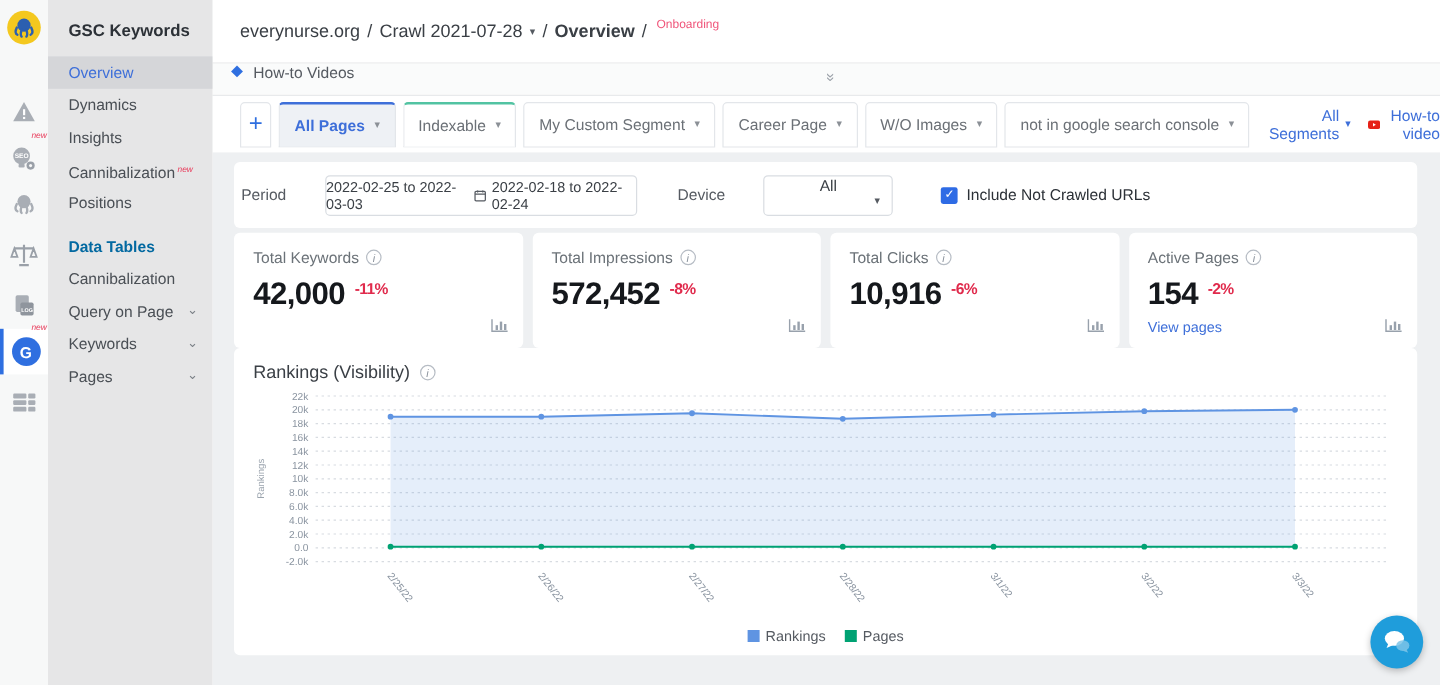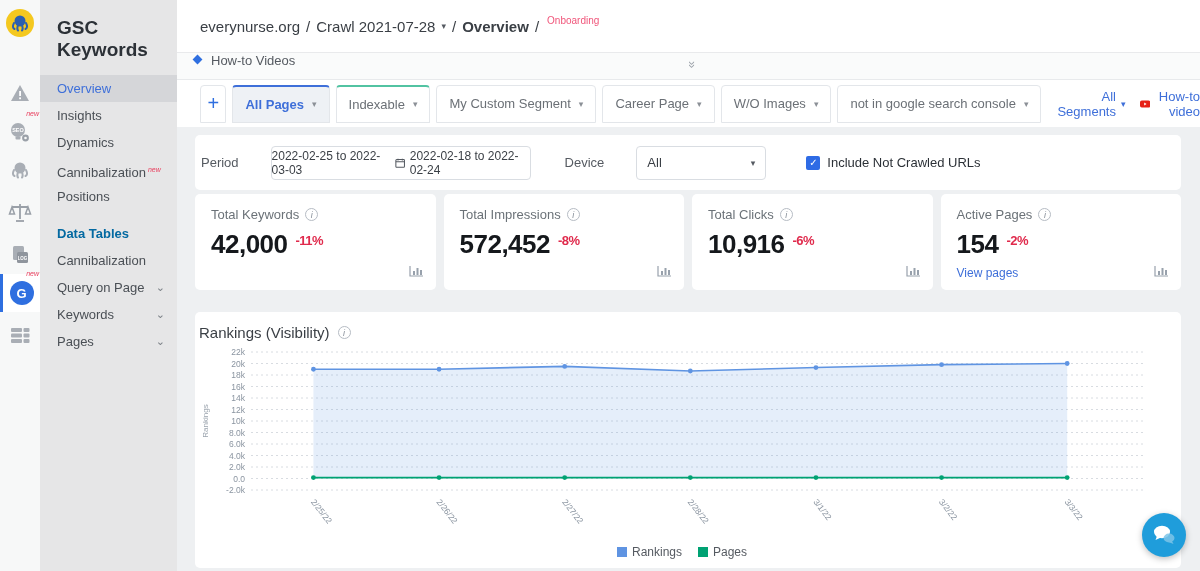--- a/index.html
+++ b/index.html
@@ -10,21 +10,21 @@
   
   .rail { position:absolute; left:0; top:0; width:40px; height:571px; background:#f7f8f8; z-index:3; }
   .rail-item { position:absolute; left:0; width:40px; height:38px; display:flex; align-items:center; justify-content:center; }
   .rail-item.active { background:#fff; border-left:3px solid #2f6fe0; }
   .rail-badge { position:absolute; top:-4px; right:1px; font-size:7px; color:#e8405f; font-style:italic; }
   .logo-circle { width:28px; height:28px; border-radius:50%; background:#f4c81f; display:flex; align-items:center; justify-content:center; }
   .g-circle { width:24px; height:24px; border-radius:50%; background:#2f6fe0; color:#fff; font-weight:bold; font-size:13px; display:flex; align-items:center; justify-content:center; }
 
   
   .sidebar { position:absolute; left:40px; top:0; width:137px; height:571px; background:#e6e6e7; z-index:2; }
-  .sb-title { font-size:19px; font-weight:bold; color:#2c3137; padding:17px 0 14px 17px; }
+  .sb-title { font-size:14px; font-weight:bold; color:#2c3137; padding:17px 0 14px 17px; }
   .sb-item { position:relative; height:27px; line-height:27px; padding-left:17px; color:#4a4f55; cursor:pointer; }
   .sb-item.active { background:#d5d6d9; color:#3e6fd9; }
   .sb-badge { font-size:7px; color:#e8405f; font-style:italic; vertical-align:super; margin-left:2px; }
   .sb-section { font-weight:bold; color:#0369a1; padding:16px 0 6px 17px; }
   .sb-chev { position:absolute; right:12px; top:0; color:#7b8087; font-size:11px; }
 
   
   .main { position:absolute; left:177px; top:0; width:1023px; height:571px; background:#eef0f2; }
   .hdr { position:absolute; top:0; left:0; right:0; height:53px; background:#fff; border-bottom:1px solid #e9eaec; display:flex; align-items:center; padding:0 25px 0 23px; }
   .crumbs { display:flex; align-items:center; gap:6px; font-size:15px; color:#3a3f45; white-space:nowrap; }
@@ -45,35 +45,35 @@
   .seg-tab.t-green { border-top:2px solid #52c3a2; }
   .seg-links { display:flex; align-items:center; gap:14px; margin-left:10px;text-align:right; }
   .blue-link { color:#3e6fd9; cursor:pointer; text-decoration:none; display:flex; align-items:center; gap:5px; }
 
   .content { position:absolute; top:127px; left:0; right:0; bottom:0; padding:8px 19px 0 18px; }
 
   .panel { background:#fff; border-radius:5px; }
   .filter-card { height:55px; display:flex; align-items:center; padding-left:6px; gap:32px; margin-bottom:4px; }
   .filter-label { color:#555a61; }
   .period-box { width:260px; height:34px; border:1px solid #d9dde2; border-radius:4px; display:flex; align-items:center; justify-content:center; gap:4px; font-size:12px; color:#3a3f45; cursor:pointer; }
-  .device-box { width:130px; height:34px; border:1px solid #d9dde2; border-radius:4px; display:flex; align-items:center; padding:0 10px; cursor:pointer; }
+  .device-box { width:108px; height:34px; border:1px solid #d9dde2; border-radius:4px; display:flex; align-items:center; padding:0 10px; cursor:pointer;flex-direction:column; }
   .device-box .caret { margin-left:auto; }
   .chk-wrap { display:flex; align-items:center; gap:7px; margin-left:8px; cursor:pointer; }
   .chk { width:14px; height:14px; background:#2e6be5; border-radius:2px; color:#fff; font-size:10px; line-height:14px; text-align:center; }
 
   .cards { display:flex; gap:8px; }
   .stat-card { flex:1; height:96px; position:relative; padding:13px 16px; }
   .stat-label { color:#6b7278; display:flex; align-items:center; gap:6px; }
   .info-i { width:13px; height:13px; border:1px solid #b6bcc4; border-radius:50%; color:#8a929c; font-size:9px; line-height:12px; text-align:center; display:inline-block; font-style:italic; }
   .stat-value { margin-top:7px; font-size:26px; font-weight:bold; color:#15181c; letter-spacing:-0.5px; }
   .stat-delta { font-size:13px; font-weight:bold; color:#e02a4c; margin-left:8px; vertical-align:8px; }
   .mini-chart { position:absolute; right:12px; bottom:10px; cursor:pointer; }
   .view-link { position:absolute; left:16px; bottom:10px; font-size:12px; color:#3e6fd9; cursor:pointer; }
 
-  .chart-card { height:256px; padding:12px 16px 0 4px; position:relative;margin-top:22px; }
+  .chart-card { height:256px; padding:12px 16px 0 16px; position:relative; }
   .chart-title { font-size:15px; color:#3a3f45; display:flex; align-items:center; gap:8px; }
   .legend { display:flex; justify-content:center; gap:16px; font-size:12px; color:#555a61; margin-top:1px; }
   .legend-item { display:flex; align-items:center; gap:5px; cursor:pointer; }
   .legend-sw { width:10px; height:10px; display:inline-block; }
 
   .account { position:absolute; left:7px; bottom:8px; cursor:pointer; }
   .chat-fab { position:absolute; right:14px; bottom:14px; width:44px; height:44px; border-radius:50%; background:#1f9ddb; box-shadow:0 2px 6px rgba(0,0,0,0.25); display:flex; align-items:center; justify-content:center; cursor:pointer; z-index:5; }
 </style>
 </head>
 <body>
@@ -146,22 +146,22 @@
     <svg width="27" height="27" viewBox="0 0 27 27">
         <circle cx="13.5" cy="13.5" r="11.5" fill="none" stroke="#2c3137" stroke-width="1.6"></circle>
         <circle cx="13.5" cy="11" r="3.6" fill="none" stroke="#2c3137" stroke-width="1.6"></circle>
         <path d="M7 19.5 C8.5 16.5 18.5 16.5 20 19.5" fill="none" stroke="#2c3137" stroke-width="1.6"></path>
       </svg>
   </div>
 
   <div class="sidebar">
     <div class="sb-title">GSC Keywords</div>
     <div class="sb-item active"><span>Overview</span></div>
+    <div class="sb-item"><span>Dynamics</span></div>
     <div class="sb-item"><span>Insights</span></div>
-    <div class="sb-item"><span>Dynamics</span></div>
     <div class="sb-item"><span>Cannibalization</span><span class="sb-badge">new</span></div>
     <div class="sb-item"><span>Positions</span></div>
     <div class="sb-section">Data Tables</div>
     <div class="sb-item"><span>Cannibalization</span></div>
     <div class="sb-item"><span>Query on Page</span><span class="sb-chev">⌄</span></div>
     <div class="sb-item"><span>Keywords</span><span class="sb-chev">⌄</span></div>
     <div class="sb-item"><span>Pages</span><span class="sb-chev">⌄</span></div>
   </div>
 
   <div class="main">

